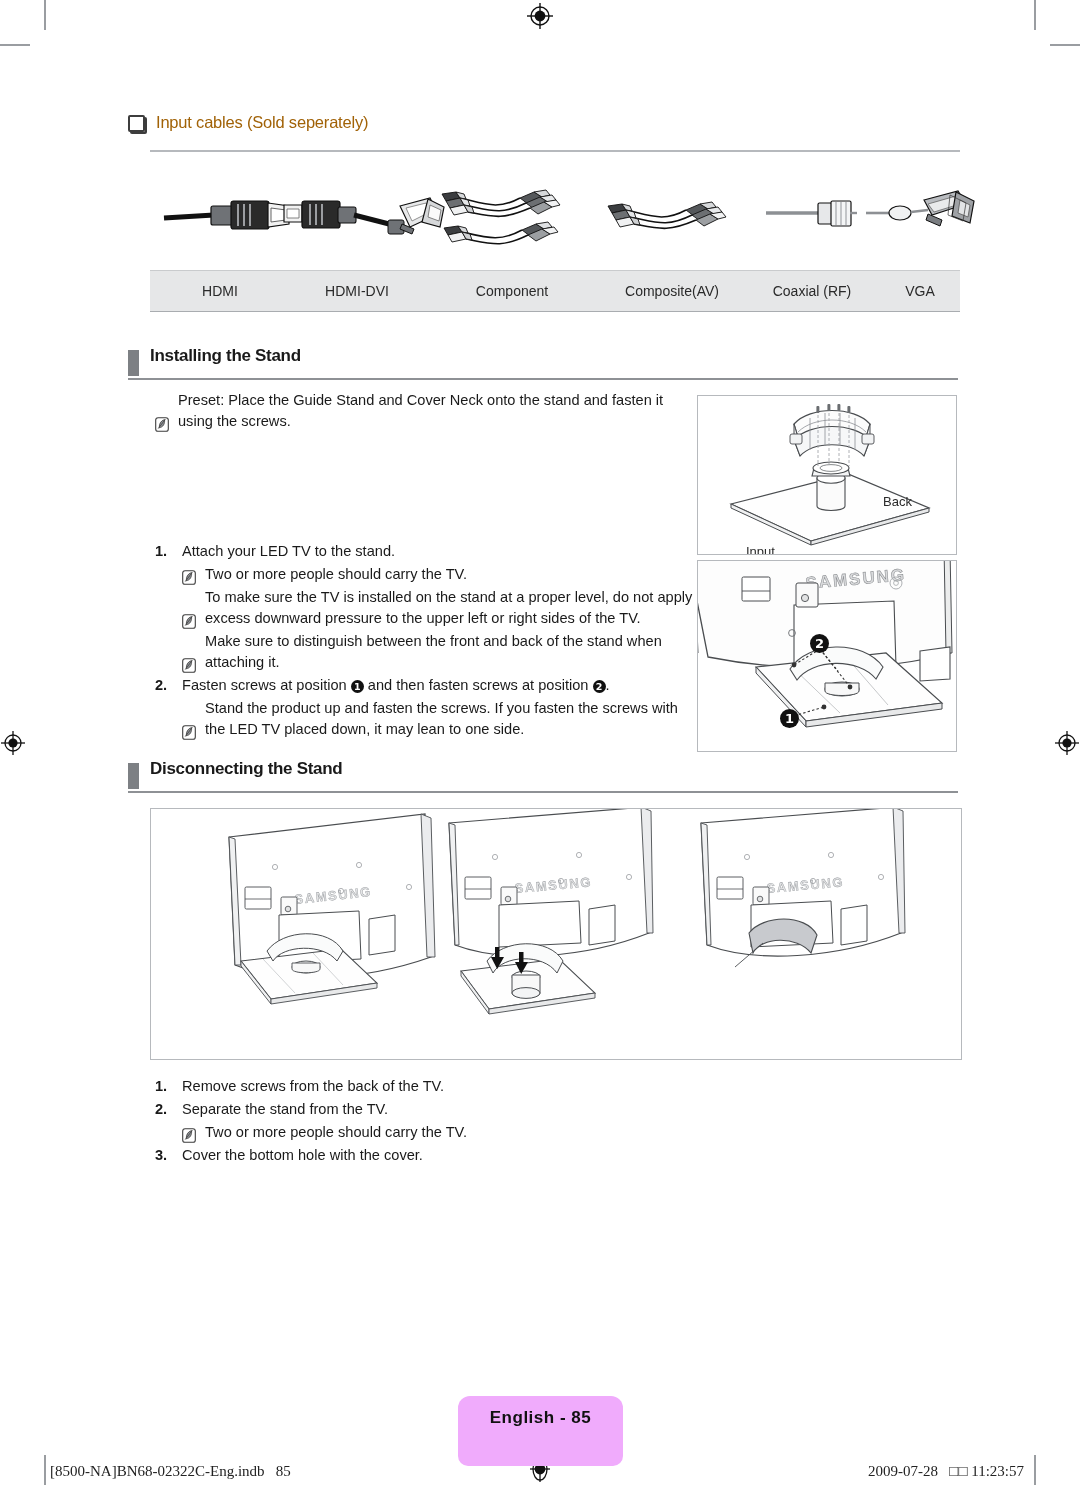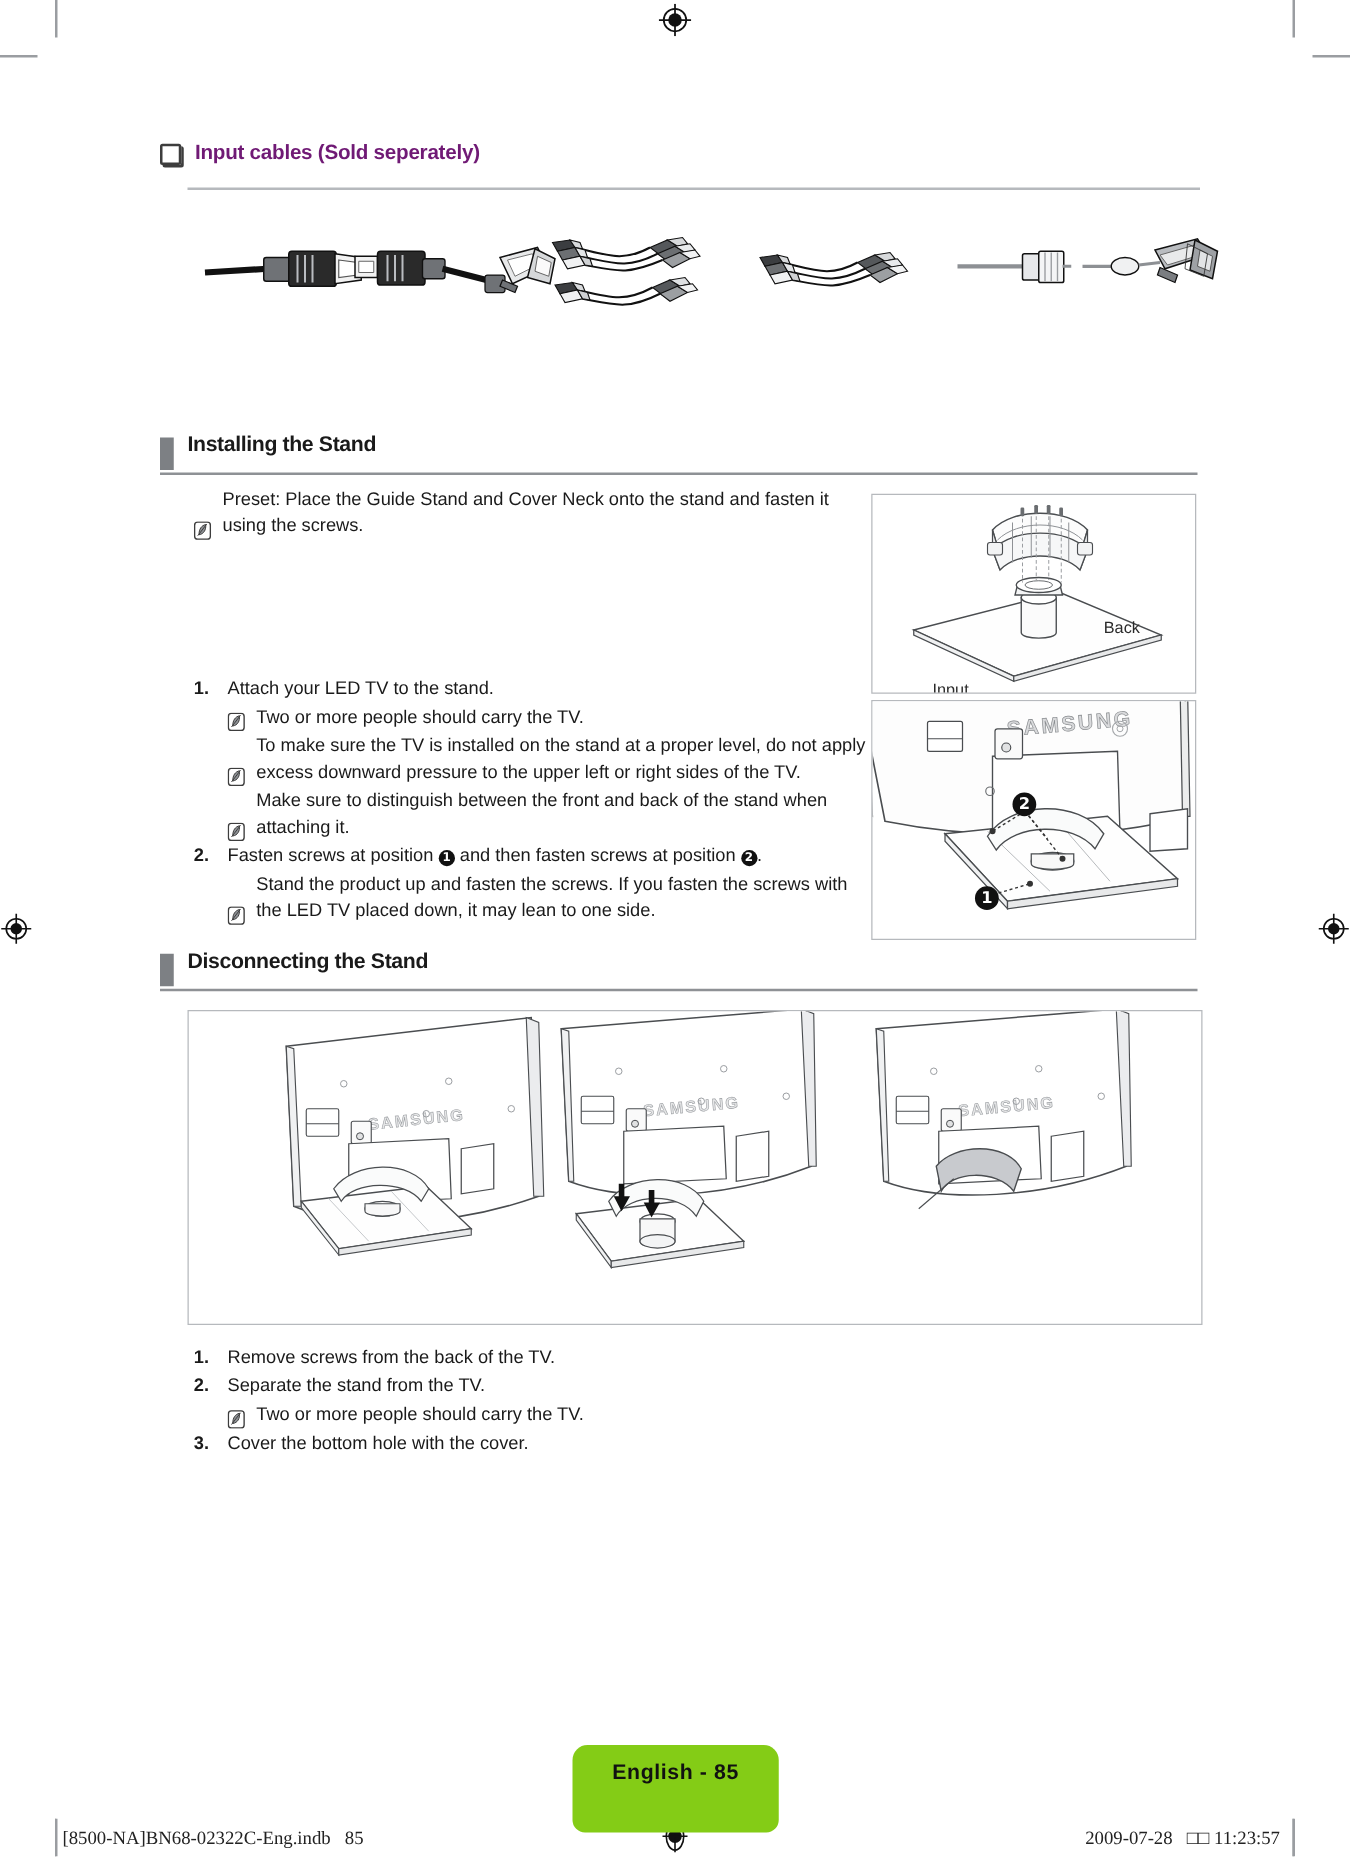--- a/index.html
+++ b/index.html
@@ -43,23 +43,23 @@
   .bullet-sq {
     width: 13px; height: 13px;
     border: 2px solid #3d3d3d;
     border-radius: 2px;
     box-shadow: 2px 2px 0 0 #3d3d3d;
     flex: 0 0 auto;
     margin-top: 1px;
   }
   .bullet-head .txt {
     font-size: 16.5px;
-    font-weight: bold;
+    font-weight: normal;
     letter-spacing: -0.2px;
-    color: #701a75;
+    color: #a16207;
   }
   .rule {
     position: absolute;
     background: #b6b9bd;
     height: 1.5px;
   }
 
   
   .cable-area {
     position: absolute;
@@ -210,21 +210,21 @@
     font-family: "DejaVu Sans", sans-serif;
   }
 
   
   .page-tag {
     position: absolute;
     left: 458px;
     top: 1396px;
     width: 165px;
     height: 70px;
-    background: #84cc16;
+    background: #f0abfc;
     border-radius: 12px 12px 10px 10px;
   }
   .page-tag .t {
     position: absolute;
     left: 0; right: 0;
     top: 12px;
     text-align: center;
     font-size: 17px;
     font-weight: bold;
     color: #111;
@@ -419,20 +419,28 @@
         <path d="M62 30 L96 21 L104 34 L70 45 Z" fill="#b9bcc0" stroke="#111" stroke-width="1.2"></path>
         <path d="M66 34 L94 26 L98 34 L72 42 Z" fill="#e9eaeb" stroke="#666" stroke-width="0.8"></path>
         <path d="M94 22 L112 31 L108 53 L90 46 Z" fill="#9ea1a5" stroke="#111" stroke-width="1.2"></path>
         <path d="M98 30 L108 35 L106 47 L96 43 Z" fill="#e2e4e6" stroke="#555" stroke-width="0.8"></path>
         <path d="M66 44 L80 50 L78 56 L64 50 Z" fill="#7a7d81" stroke="#111" stroke-width="1"></path>
         <path d="M88 25 L104 33 L101 51 L86 45 Z" fill="none" stroke="#333" stroke-width="0.7"></path>
       </svg>
     </div>
   </div>
 
+  <div class="cable-labels">
+    <div class="lab" style="left:0px;   width:140px;">HDMI</div>
+    <div class="lab" style="left:122px; width:170px;">HDMI-DVI</div>
+    <div class="lab" style="left:282px; width:160px;">Component</div>
+    <div class="lab" style="left:442px; width:160px;">Composite(AV)</div>
+    <div class="lab" style="left:592px; width:140px;">Coaxial (RF)</div>
+    <div class="lab" style="left:710px; width:120px;">VGA</div>
+  </div>
 
   <div class="sec-head" style="top:350px;">
     <span class="tab"></span>
     <span class="title">Installing the Stand</span>
     <span class="bar"></span>
   </div>
 
   <div class="tblock" style="left:155px; top:390px; width:530px;">
     <div class="note-row">
       <svg class="noteicon" viewBox="0 0 14 15">

